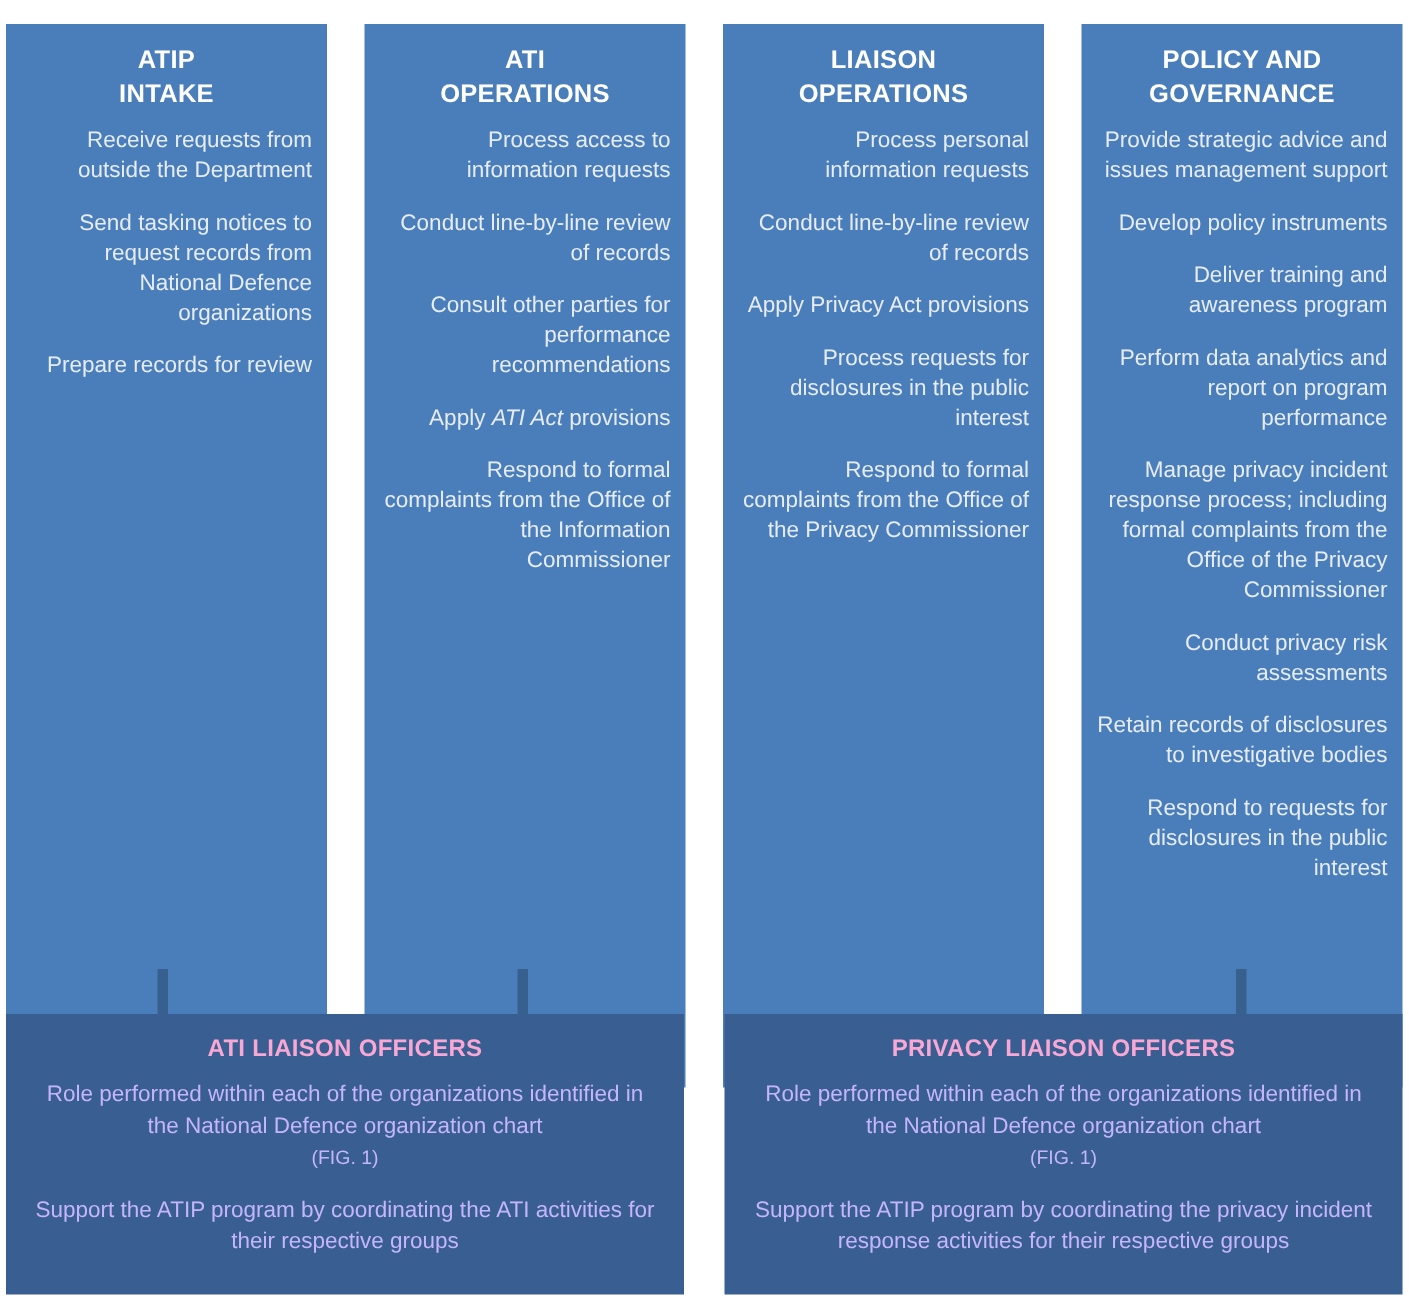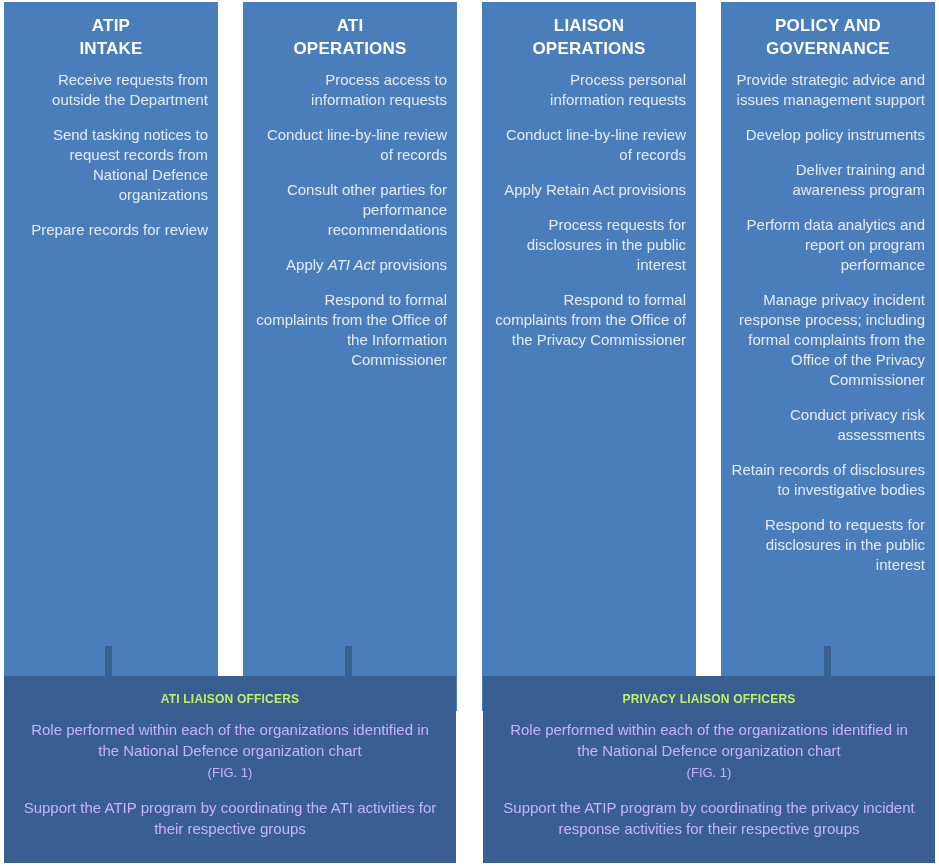--- a/index.html
+++ b/index.html
@@ -17,21 +17,21 @@
     position: relative;
     width: 939px;
     height: 866px;
     overflow: hidden;
   }
 
   
   .columns {
     position: absolute;
     left: 0;
-    top: 2px;
+    top: 16px;
     width: 939px;
     height: 709px;
     display: flex;
     justify-content: space-between;
     padding: 0 4px;
     box-sizing: border-box;
   }
   .pillar {
     width: 214px;
     background: #4a7ebb;
@@ -87,22 +87,22 @@
     box-sizing: border-box;
   }
   .liaison-box {
     width: 452px;
     background: #395e91;
     box-sizing: border-box;
     padding: 13px 16px 10px 16px;
     text-align: center;
   }
   .liaison-title {
-    color: #bef264;
-    font-size: 12px;
+    color: #f9a8d4;
+    font-size: 16px;
     font-weight: bold;
     line-height: 21px;
     letter-spacing: 0.2px;
     margin: 0 0 9px 0;
   }
   .liaison-para {
     color: #c4b5fd;
     font-size: 15px;
     line-height: 21px;
     margin: 0 0 14px 0;
@@ -142,21 +142,21 @@
         <div class="pillar-item">Respond to formal complaints from the Office of the Information Commissioner</div>
       </div>
     </div>
 
     <div class="pillar">
       <div class="pillar-title">LIAISON
 OPERATIONS</div>
       <div class="pillar-items">
         <div class="pillar-item">Process personal information requests</div>
         <div class="pillar-item">Conduct line-by-line review of records</div>
-        <div class="pillar-item">Apply Retain Act provisions</div>
+        <div class="pillar-item">Apply Privacy Act provisions</div>
         <div class="pillar-item">Process requests for disclosures in the public interest</div>
         <div class="pillar-item">Respond to formal complaints from the Office of the Privacy Commissioner</div>
       </div>
     </div>
 
     <div class="pillar">
       <div class="pillar-title">POLICY AND
 GOVERNANCE</div>
       <div class="pillar-items">
         <div class="pillar-item">Provide strategic advice and issues management support</div>

